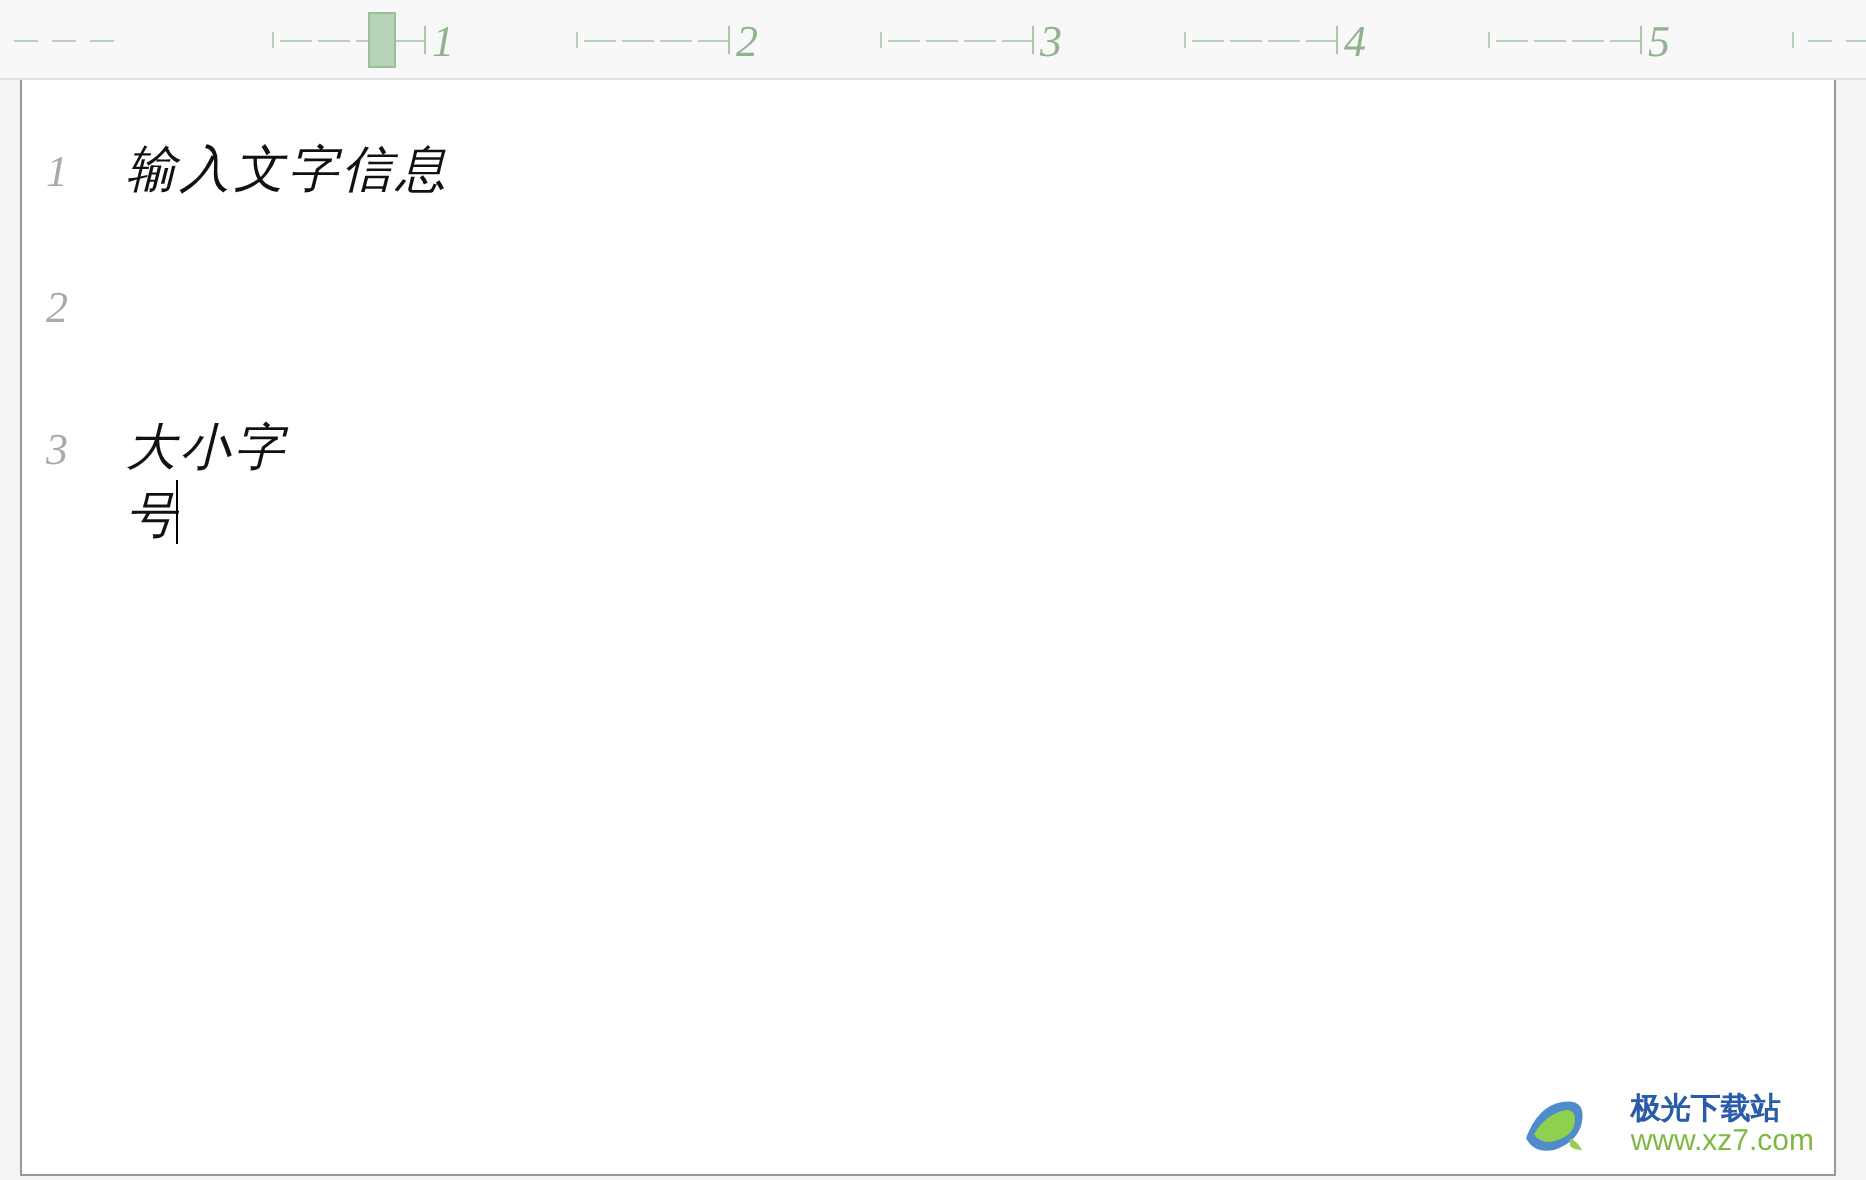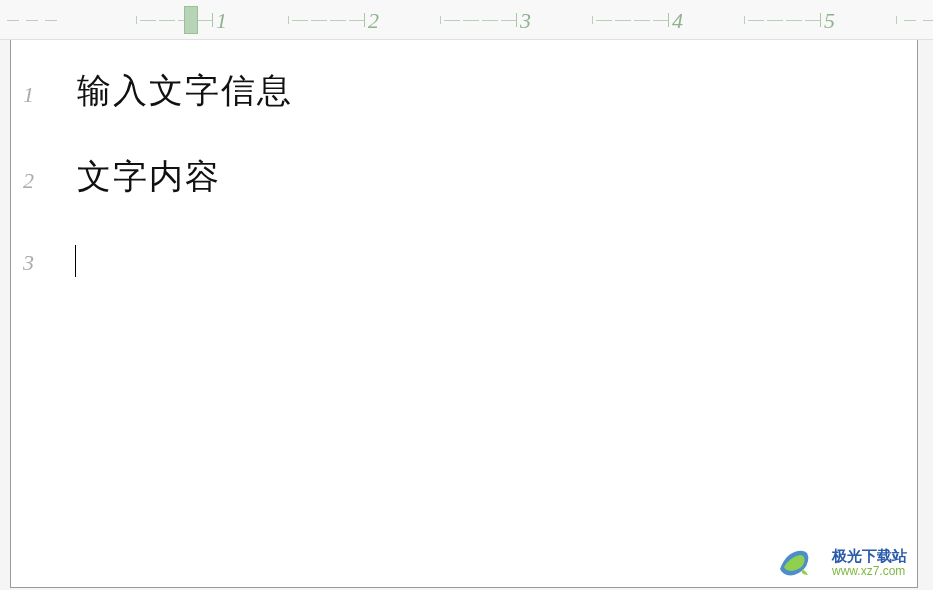--- a/index.html
+++ b/index.html
@@ -80,24 +80,25 @@
   }
   .line-number {
     font-family: Georgia, serif;
     font-size: 22px;
     font-style: italic;
     color: #aaaaaa;
     width: 30px;
     text-align: left;
   }
   .line-text {
-    font-size: 34px;
+    font-size: 25px;
     color: #111;
+    font-style: italic;
     letter-spacing: 2px;
-    margin-left: 24px;
+    margin-left: 10px;
   }
   .cursor {
     display: inline-block;
     width: 1px;
     height: 32px;
     background: #000;
     vertical-align: text-bottom;
     margin-left: -2px;
   }
   .watermark {
@@ -119,21 +120,21 @@
   }
   .watermark-title {
     font-family: "Microsoft YaHei", sans-serif;
     font-size: 15px;
     font-weight: bold;
     font-style: normal;
     color: #2a5caa;
   }
   .watermark-url {
     font-family: Arial, sans-serif;
-    font-size: 12px;
+    font-size: 15px;
     color: #7fb843;
     font-style: normal;
   }
 </style>
 </head>
 <body>
 
 <div class="ruler-container">
   <div class="ruler" id="ruler">
       <div class="ruler-dash" style="left: -3px; width: 12px;"></div>
@@ -201,25 +202,24 @@
     </div>
 </div>
 
 <div class="document">
   <div class="line">
     <span class="line-number">1</span>
     <span class="line-text">输入文字信息</span>
   </div>
   <div class="line">
     <span class="line-number">2</span>
-    <span class="line-text">文字内容</span>
   </div>
   <div class="line">
     <span class="line-number">3</span>
-    <span class="line-text"><span class="cursor"></span></span>
+    <span class="line-text"><span>大小字号</span><span class="cursor"></span></span>
   </div>
 
   <div class="watermark">
     <svg class="watermark-icon" viewBox="0 0 36 36">
       <path d="M 4 24 Q 10 8 22 6 Q 34 4 32 16 Q 30 26 18 30 Q 8 32 4 24 Z" fill="#3b7fc4" opacity="0.9"></path>
       <path d="M 8 22 Q 14 12 24 10 Q 30 10 28 18 Q 26 24 16 26 Q 10 26 8 22 Z" fill="#8fd14f"></path>
       <path d="M 26 24 Q 30 26 32 30 Q 28 30 26 28 Z" fill="#8fd14f"></path>
     </svg>
     <div class="watermark-text">
       <span class="watermark-title">极光下载站</span>

